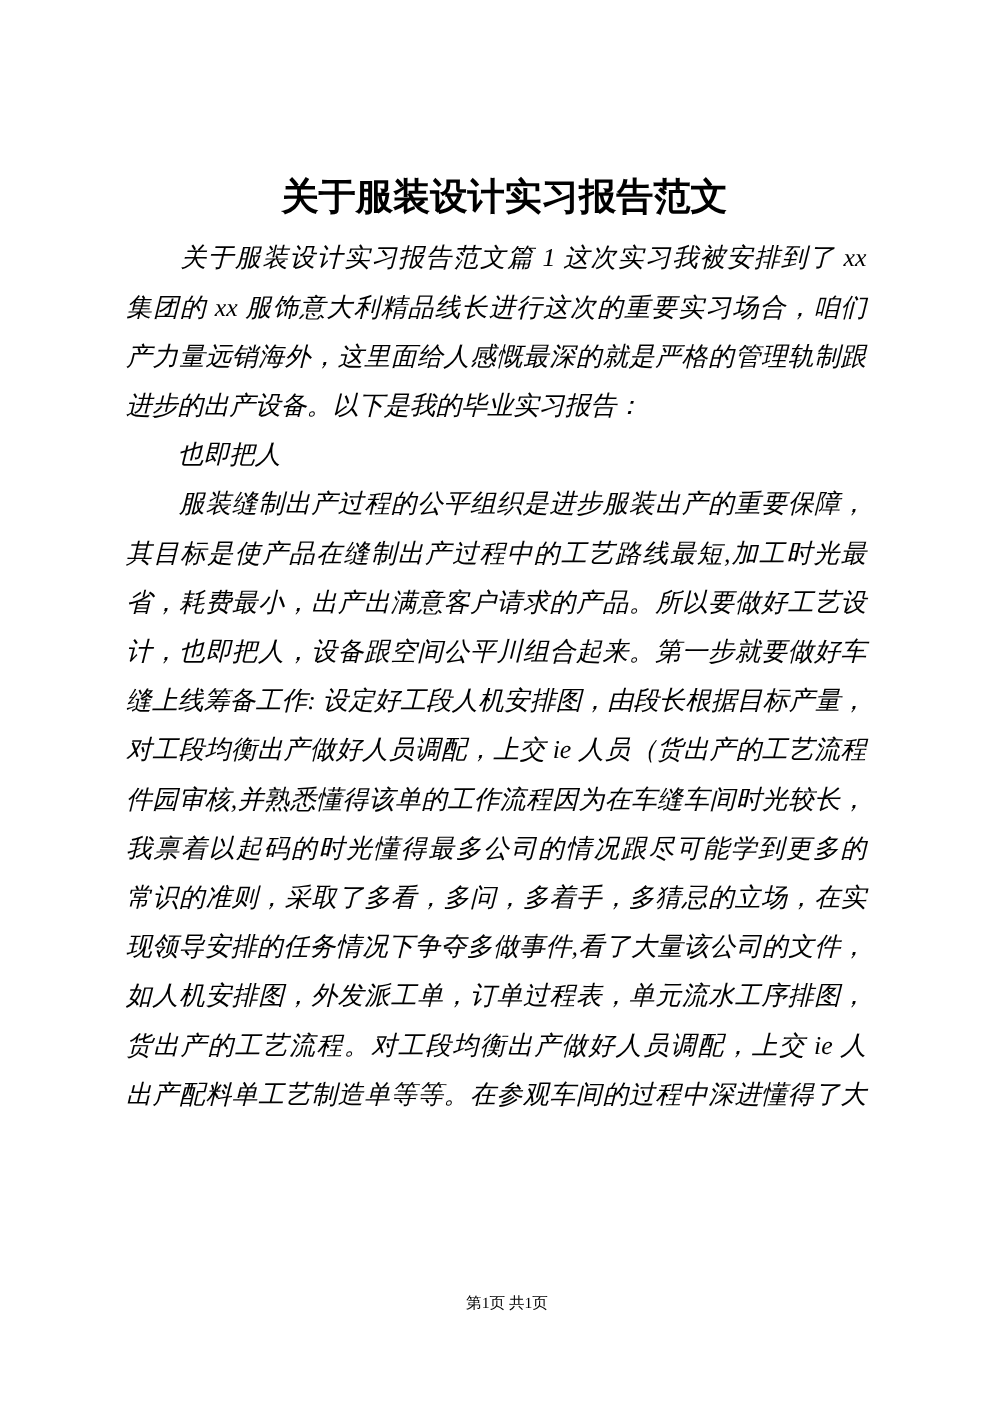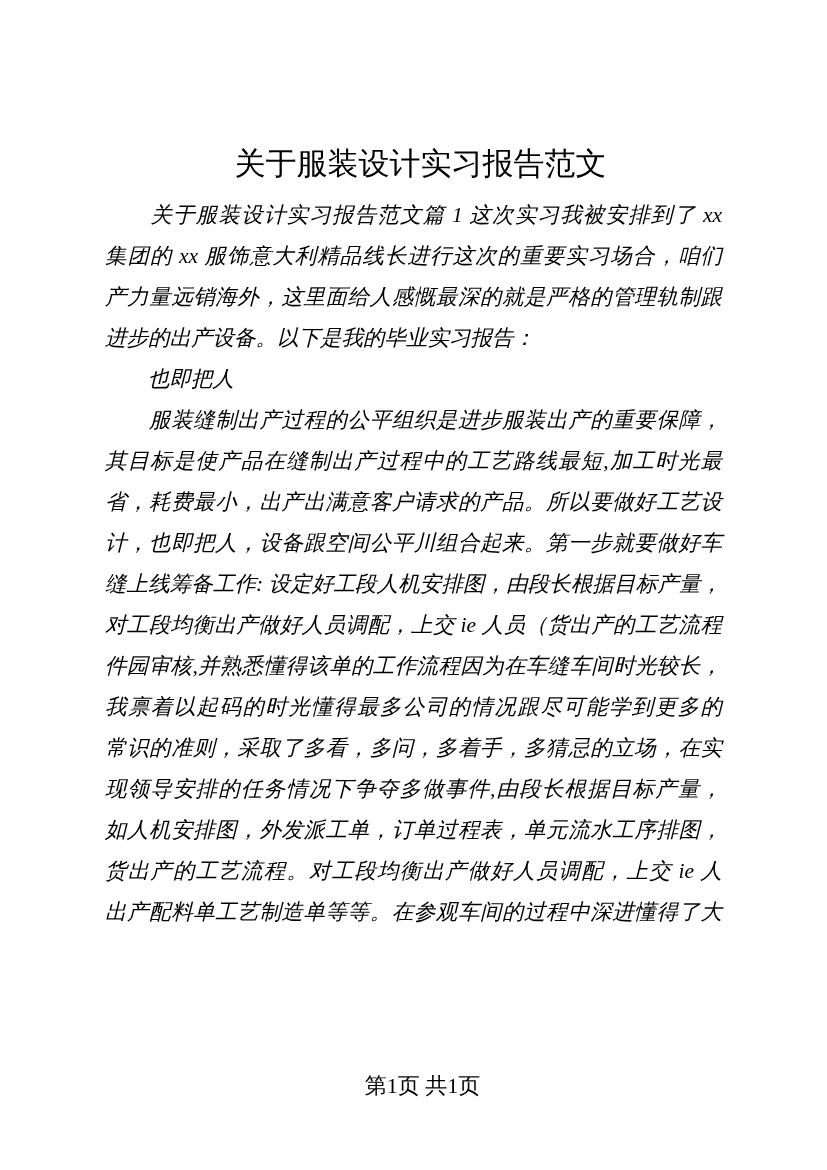--- a/index.html
+++ b/index.html
@@ -15,21 +15,21 @@
     color: #000000;
     font-family: "Liberation Serif", "DejaVu Serif", serif;
     overflow: hidden;
   }
   .doc-title {
     margin: 0;
     padding-top: 143px;
     padding-left: 14px;
     text-align: center;
     font-size: 31px;
-    font-weight: normal;
+    font-weight: bold;
     line-height: 42px;
   }
   .doc-body {
     margin: 10px 105px 0 105px;
     font-size: 21.5px;
     line-height: 41px;
   }
   .line {
     white-space: pre-wrap;
     text-align: justify;
@@ -39,21 +39,21 @@
   .line.fill {
     text-align-last: justify;
   }
   .doc-footer {
     position: absolute;
     top: 1075px;
     left: 0;
     right: 0;
     padding-left: 18px;
     text-align: center;
-    font-size: 22px;
+    font-size: 13px;
     line-height: 22px;
   }
 </style>
 </head>
 <body>
 
 <div class="page">
   <h1 class="doc-title">关于服装设计实习报告范文</h1>
 
   <div class="doc-body">
@@ -64,21 +64,21 @@
       <div class="line">　　也即把人</div>
       <div class="line fill">　　服装缝制出产过程的公平组织是进步服装出产的重要保障，</div>
       <div class="line fill">其目标是使产品在缝制出产过程中的工艺路线最短,加工时光最</div>
       <div class="line fill">省，耗费最小，出产出满意客户请求的产品。所以要做好工艺设</div>
       <div class="line fill">计，也即把人，设备跟空间公平川组合起来。第一步就要做好车</div>
       <div class="line fill">缝上线筹备工作: 设定好工段人机安排图，由段长根据目标产量，</div>
       <div class="line fill">对工段均衡出产做好人员调配，上交 ie 人员（货出产的工艺流程</div>
       <div class="line fill">件园审核,并熟悉懂得该单的工作流程因为在车缝车间时光较长，</div>
       <div class="line fill">我禀着以起码的时光懂得最多公司的情况跟尽可能学到更多的</div>
       <div class="line fill">常识的准则，采取了多看，多问，多着手，多猜忌的立场，在实</div>
-      <div class="line fill">现领导安排的任务情况下争夺多做事件,由段长根据目标产量，</div>
+      <div class="line fill">现领导安排的任务情况下争夺多做事件,看了大量该公司的文件，</div>
       <div class="line fill">如人机安排图，外发派工单，订单过程表，单元流水工序排图，</div>
       <div class="line fill">货出产的工艺流程。对工段均衡出产做好人员调配，上交 ie 人</div>
       <div class="line fill">出产配料单工艺制造单等等。在参观车间的过程中深进懂得了大</div>
     </div>
 
   <div class="doc-footer">
     <span>第1页 共1页</span>
   </div>
 </div>
 

